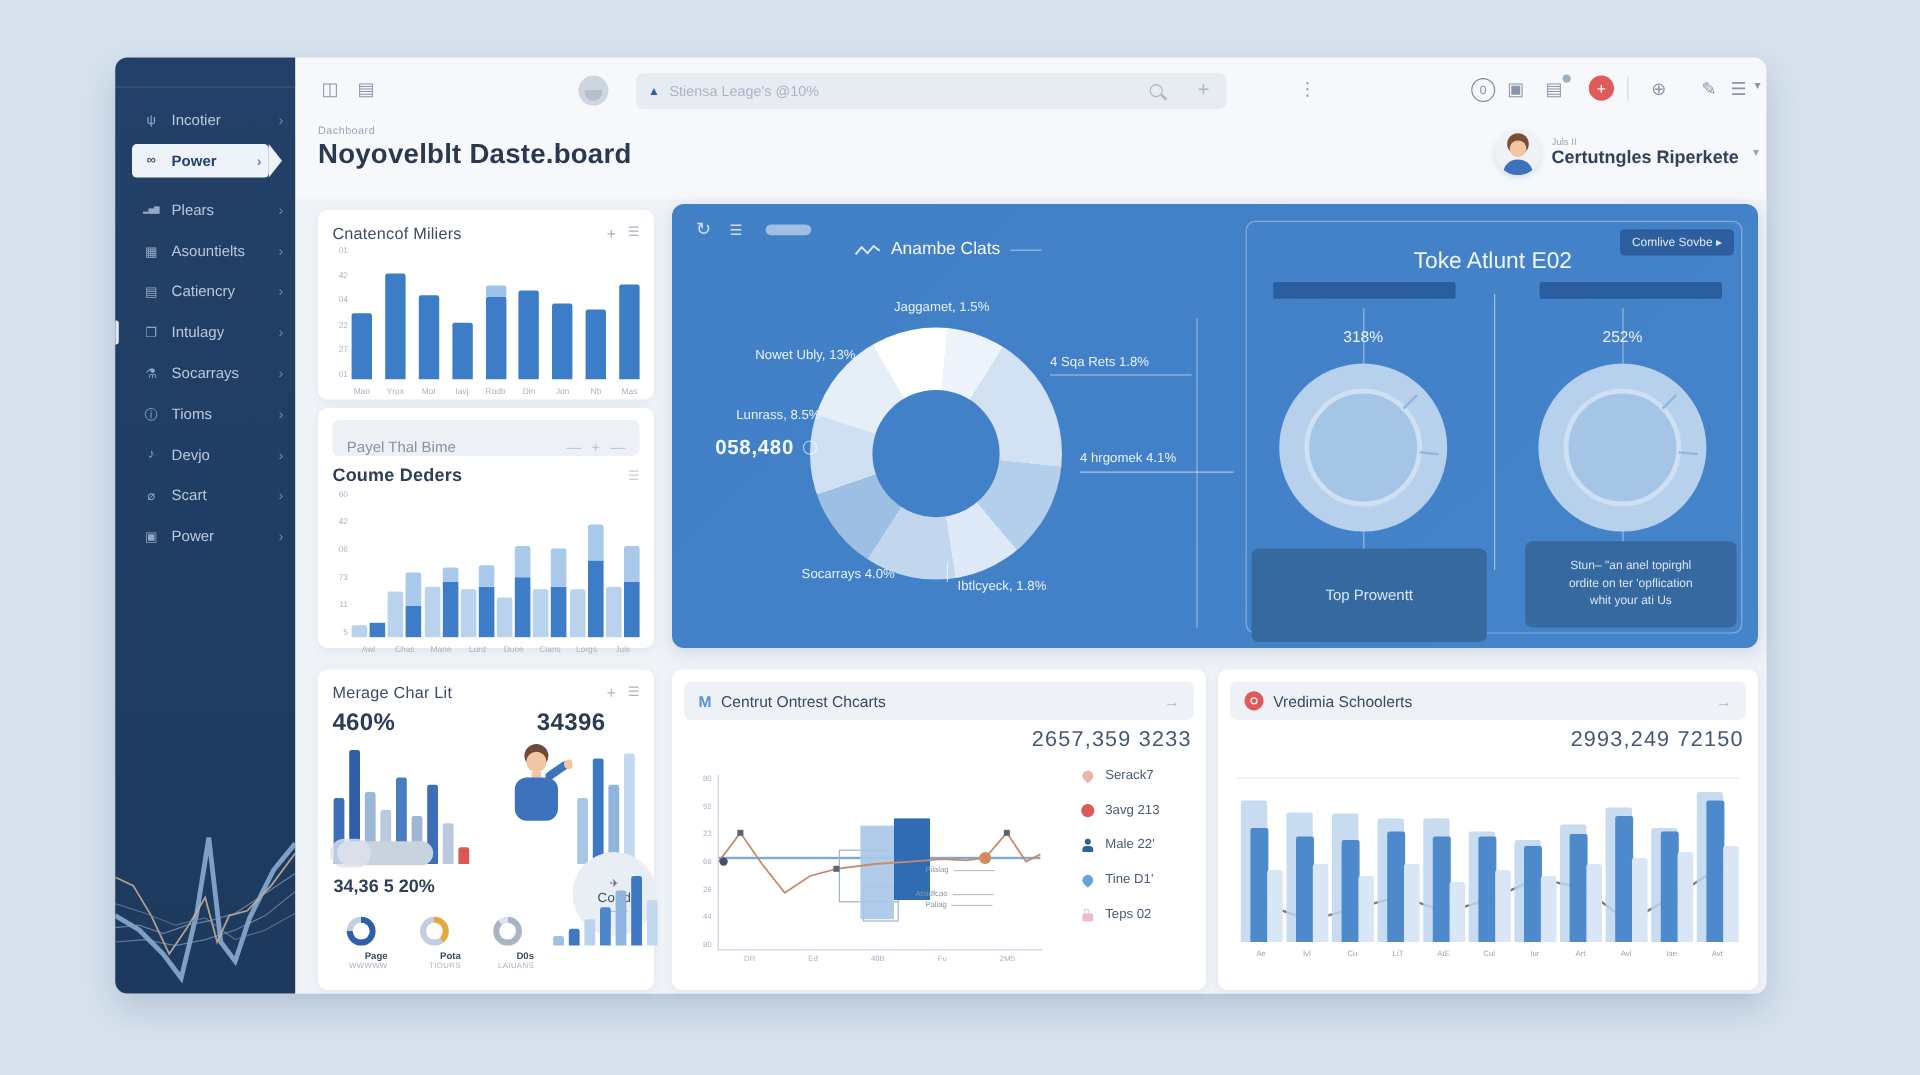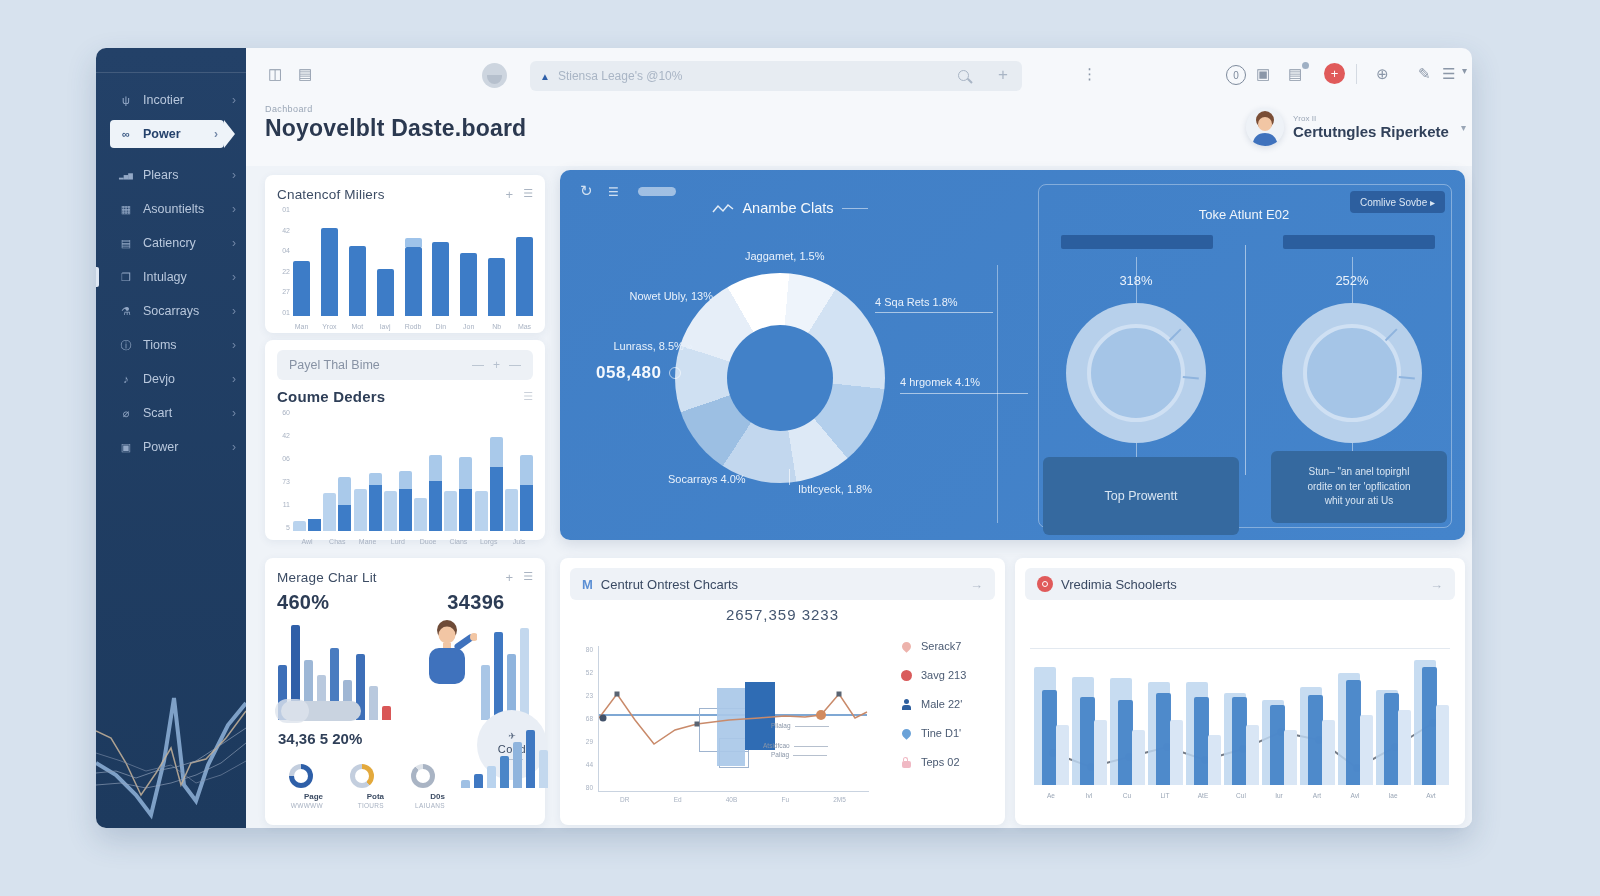--- a/index.html
+++ b/index.html
@@ -56,21 +56,21 @@
   .cardE{left:919px;top:510px;width:450px;height:267px}
   
   .chart-row{display:flex;margin-top:4px}
   .yrail{display:flex;flex-direction:column;justify-content:space-between;font-size:7px;color:#a8b2c2;width:16px;text-align:right;padding-right:3px;box-sizing:border-box}
   .plot{position:relative;flex:1;display:flex;justify-content:space-between;align-items:flex-end}
   .bwrap{position:relative;height:100%}
   .bxl{position:absolute;bottom:0;left:50%;transform:translateX(-50%);font-size:7px;color:#a8b2c2;white-space:nowrap}
   .chartA-wrap{height:124px}.chartA-wrap .yrail{height:110px}
   .chartB-wrap{height:136px}.chartB-wrap .yrail{height:122px}
   
-  .strip{background:#edf1f6;border-radius:6px;height:30px;display:flex;align-items:center;padding:0 12px;margin:-2px 0 8px}
+  .strip{background:#edf1f6;border-radius:6px;height:30px;display:flex;align-items:flex-end;padding:0 12px;margin:-2px 0 8px}
   .strip .st{font-size:12.5px;color:#8792a4}
   .strip .sic{margin-left:auto;display:flex;gap:9px;color:#b6c0ce;font-size:12px}
   .cardB .card-title{font-size:15px;font-weight:600;color:#2e3e57}
   
   .panel{position:absolute;left:464px;top:122px;width:905px;height:370px;border-radius:10px;background:linear-gradient(135deg,#417fc6,#4484cb);box-shadow:0 4px 14px rgba(40,70,110,.15);color:#fff}
   .p-ic{position:absolute;color:rgba(255,255,255,.75)}
   .p-pill{position:absolute;left:78px;top:17px;width:38px;height:9px;border-radius:5px;background:rgba(255,255,255,.5)}
   .p-title{position:absolute;left:120px;top:30px;width:220px;display:flex;align-items:center;justify-content:center;gap:8px;font-size:14.5px;color:rgba(255,255,255,.95)}
   .p-title .dash{width:26px;height:1px;background:rgba(255,255,255,.5)}
   .donut{position:absolute;left:115px;top:103px;width:210px;height:210px;border-radius:50%}
@@ -81,21 +81,21 @@
   .dl-sqa{left:315px;top:126px;border-bottom:1px solid rgba(255,255,255,.55);padding-bottom:4px;min-width:118px}
   .dl-lun{left:15px;top:170px;width:118px;text-align:right}
   .dl-soc{left:108px;top:303px}
   .dl-ibt{left:238px;top:313px}
   .dl-ibt::before{content:"";position:absolute;left:-9px;top:-14px;width:1px;height:16px;background:rgba(255,255,255,.6)}
   .dl-hrg{left:340px;top:206px;border-bottom:1px solid rgba(255,255,255,.55);padding-bottom:5px;min-width:128px}
   .bigval{position:absolute;left:36px;top:193px;font-size:17px;font-weight:bold;letter-spacing:.6px;color:#f4f8fd;display:flex;align-items:center;gap:7px}
   .bigval i{width:10px;height:10px;border:1.6px solid rgba(255,255,255,.6);border-radius:50%}
   .p-divider{position:absolute;left:437px;top:95px;width:1px;height:258px;background:rgba(255,255,255,.4)}
   .subpanel{position:absolute;left:478px;top:14px;width:412px;height:342px;border:1px solid rgba(255,255,255,.35);border-radius:8px}
-  .sp-title{position:absolute;left:90px;top:22px;width:230px;text-align:center;font-size:13px;color:rgba(255,255,255,.92)}
+  .sp-title{position:absolute;left:90px;top:22px;width:230px;text-align:center;font-size:19px;color:rgba(255,255,255,.92)}
   .sp-btn{position:absolute;right:6px;top:6px;height:22px;padding:0 10px;background:#2d5f9f;border-radius:4px;font-size:10px;color:#dbe7f4;display:flex;align-items:center;cursor:pointer}
   .sp-bar{position:absolute;top:50px;width:152px;height:14px;background:#2b5e9e;border-radius:2px}
   .sp-vline{position:absolute;width:1px;background:rgba(255,255,255,.45)}
   .sp-pct{position:absolute;top:88px;width:90px;text-align:center;font-size:13px;color:#eaf2fb}
   .gauge{position:absolute;top:118px;width:140px;height:140px;border-radius:50%;background:#b7d0eb}
   .gauge::before{content:"";position:absolute;inset:21px;border-radius:50%;background:#a5c5e7;border:4px solid #cfe0f3;box-sizing:border-box}
   .gauge i{position:absolute;left:50%;top:8px;width:2px;height:16px;background:#8fb4de;transform-origin:1px 62px}
   .sp-box{position:absolute;background:#35699f;border-radius:6px;color:#d9e6f3;display:flex;flex-direction:column;align-items:center;justify-content:center;text-align:center}
   .sp-box.bl{left:4px;top:272px;width:196px;height:78px;font-size:12.5px}
   .sp-box.br{left:232px;top:266px;width:176px;height:72px;font-size:10px;line-height:1.45}
@@ -118,21 +118,21 @@
   .ring::after{content:"";position:absolute;inset:5px;background:#fff;border-radius:50%}
   .ring-l{font-size:8px;font-weight:bold;color:#3c4c64;margin-top:4px}
   .ring-s{font-size:6.5px;color:#a8b2c2;margin-top:1px;letter-spacing:.3px}
   
   .hstrip{background:#eef2f7;border-radius:6px;height:32px;display:flex;align-items:center;padding:0 12px;margin:-2px -2px 6px;gap:8px}
   .hstrip .ht{font-size:13px;color:#3a4a63}
   .hstrip .harr{margin-left:auto;color:#b0bac8;font-size:13px}
   .hM{color:#5b8fd4;font-weight:bold;font-size:13px}
   .hRed{width:16px;height:16px;border-radius:50%;background:#e05a5a;position:relative}
   .hRed::after{content:"";position:absolute;left:5px;top:5px;width:6px;height:6px;border:1.4px solid #fff;border-radius:50%;box-sizing:border-box}
-  .bignum{text-align:center;font-size:15px;color:#445670;letter-spacing:1px;margin:4px 0 8px}
+  .bignum{text-align:right;font-size:18px;color:#445670;letter-spacing:1px;margin:4px 0 8px}
   .plotD-wrap{position:absolute;left:12px;top:88px;display:flex}
   .yrailD{display:flex;flex-direction:column;justify-content:space-between;font-size:6.5px;color:#a8b2c2;width:26px;text-align:right;padding-right:5px;box-sizing:border-box;height:145px}
   .plotD{position:relative;width:270px;height:145px;border-left:1px solid #c9d3e0;border-bottom:1px solid #c9d3e0}
   .xrailD{position:absolute;left:38px;top:238px;width:270px;display:flex;justify-content:space-around;font-size:6.5px;color:#a8b2c2}
   .hline{position:absolute;left:0;top:68px;width:268px;height:2px;background:#7fa8d4}
   .dbar1{position:absolute;left:118px;bottom:25px;width:28px;height:78px;background:#a9c8e8;opacity:.92}
   .dbar2{position:absolute;left:146px;bottom:41px;width:30px;height:68px;background:#2f6cb4}
   .dbox1{position:absolute;left:100px;top:62px;width:48px;height:42px;border:1px solid #9fb4cf}
   .dbox2{position:absolute;left:120px;top:92px;width:28px;height:28px;border:1px solid #9fb4cf}
   .ann{position:absolute;font-size:6.5px;color:#8a96a8;white-space:nowrap}
@@ -258,21 +258,21 @@
   <div class="user" style="position:absolute;left:1150px;top:60px">
     <span class="uav">
       <svg width="38" height="38" viewBox="0 0 38 38">
         <circle cx="19" cy="19" r="19" fill="#eef2f7"></circle>
         <circle cx="19" cy="12" r="9" fill="#7a4e36"></circle>
         <circle cx="19" cy="16" r="7" fill="#f2c6a4"></circle>
         <path d="M6,38 q2,-13 13,-13 q11,0 13,13 z" fill="#3f72bd"></path>
       </svg>
     </span>
     <span>
-      <div class="ulabel">Yrox II</div>
+      <div class="ulabel">Juls II</div>
       <div class="uname">Certutngles Riperkete</div>
     </span>
     <span class="uchev">▾</span>
   </div>
 
   <div class="card cardA">
     <div class="card-head">
       <span class="card-title">Cnatencof Miliers</span>
       <span class="head-ics">
         <span>+</span>
@@ -611,20 +611,21 @@
         </div>
       </div>
   </div>
 
   <div class="card cardE">
     <div class="hstrip">
       <span class="hRed"></span>
       <span class="ht">Vredimia Schoolerts</span>
       <span class="harr">→</span>
     </div>
+    <div class="bignum">2993,249 72150</div>
     <div class="plotE" id="ce-plot">
       <svg class="eline" id="ce-line" width="420" height="136" viewBox="0 0 420 136">
           <polyline points="23,104 61,118 99,108 137,98 175,111 213,100 251,83 289,91 327,119 365,98 403,74" fill="none" stroke="#5a6472" stroke-width="2" opacity=".85"></polyline>
           <circle cx="23" cy="104" r="4" fill="#5a6472"></circle>
           <circle cx="61" cy="118" r="4" fill="#5a6472"></circle>
           <circle cx="99" cy="108" r="4" fill="#5a6472"></circle>
           <circle cx="137" cy="98" r="4" fill="#5a6472"></circle>
           <circle cx="175" cy="111" r="4" fill="#5a6472"></circle>
           <circle cx="213" cy="100" r="4" fill="#5a6472"></circle>
           <circle cx="251" cy="83" r="4" fill="#5a6472"></circle>

